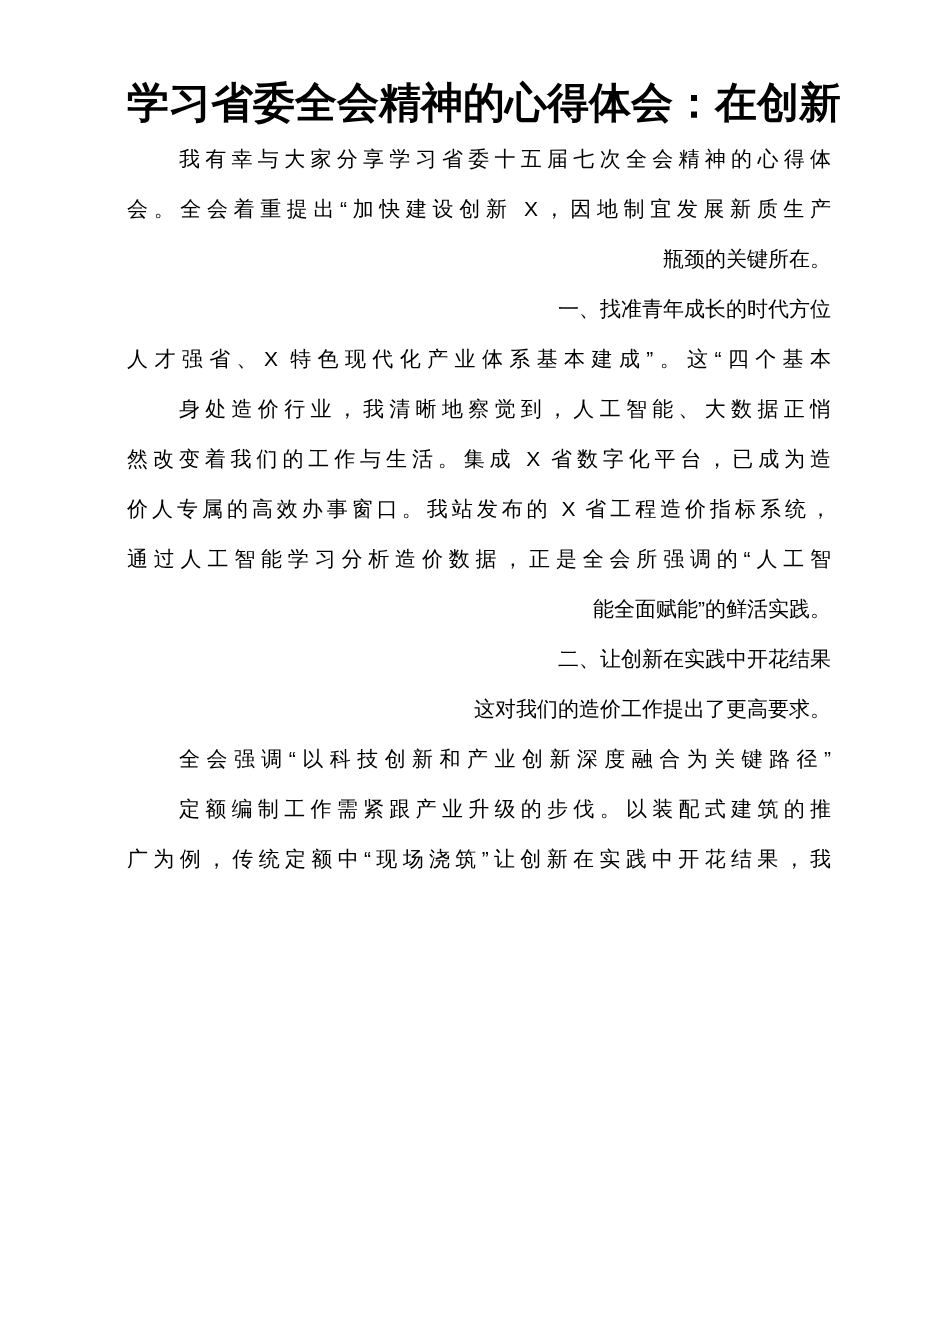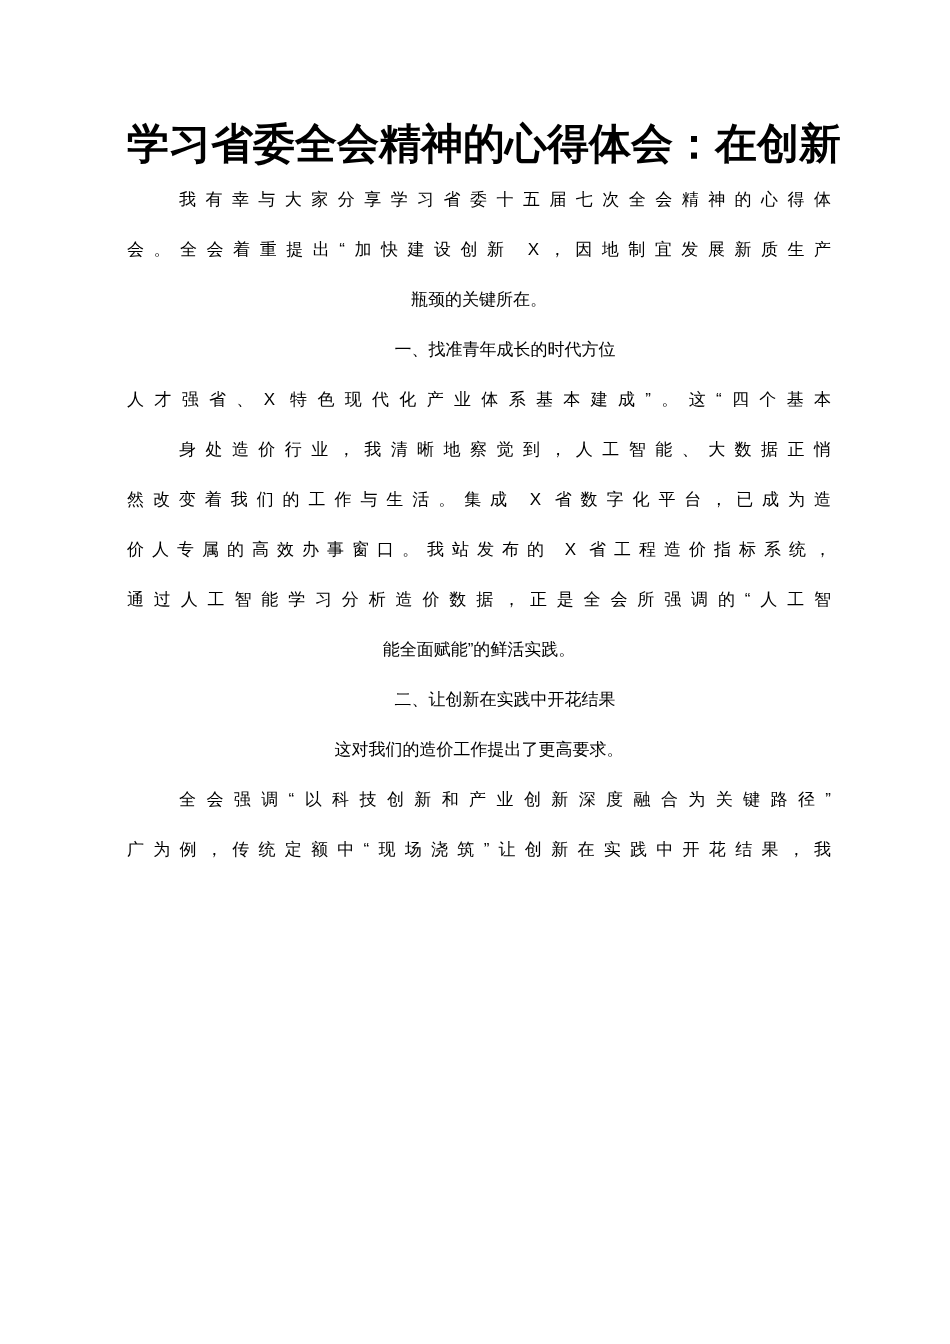--- a/index.html
+++ b/index.html
@@ -14,44 +14,44 @@
     background: #ffffff;
     color: #000000;
     overflow: hidden;
     margin: 0 auto;
   }
   .doc {
     position: absolute;
     top: 0;
     left: 127px;
     width: 704px;
-    padding-top: 119px;
+    padding-top: 78px;
   }
   .title {
     font-family: "Liberation Serif", serif;
     font-weight: 700;
     font-size: 42px;
     line-height: 50px;
     text-align: center;
     white-space: nowrap;
     color: #000000;
     margin-bottom: 6px;
   }
   .title .title-line {
     height: 50px;
   }
   .body-text {
     font-family: "Liberation Sans", sans-serif;
-    font-size: 17px;
+    font-size: 21px;
     line-height: 50px;
     color: #000000;
   }
   .line {
     height: 50px;
-    text-align: center;
+    text-align: right;
   }
   .line.j {
     text-align: justify;
     text-align-last: justify;
     white-space: nowrap;
   }
   .line.i {
     text-indent: 52px;
   }
 </style>
@@ -70,16 +70,17 @@
         <div class="line i">一、找准青年成长的时代方位</div>
         <div class="line j">人才强省、X 特色现代化产业体系基本建成”。这“四个基本</div>
         <div class="line j i">身处造价行业，我清晰地察觉到，人工智能、大数据正悄</div>
         <div class="line j">然改变着我们的工作与生活。集成 X 省数字化平台，已成为造</div>
         <div class="line j">价人专属的高效办事窗口。我站发布的 X 省工程造价指标系统，</div>
         <div class="line j">通过人工智能学习分析造价数据，正是全会所强调的“人工智</div>
         <div class="line">能全面赋能”的鲜活实践。</div>
         <div class="line i">二、让创新在实践中开花结果</div>
         <div class="line">这对我们的造价工作提出了更高要求。</div>
         <div class="line j i">全会强调“以科技创新和产业创新深度融合为关键路径”</div>
+        <div class="line j i">定额编制工作需紧跟产业升级的步伐。以装配式建筑的推</div>
         <div class="line j">广为例，传统定额中“现场浇筑”让创新在实践中开花结果，我</div>
       </div>
   </div>
 </div>
 
 </body></html>

